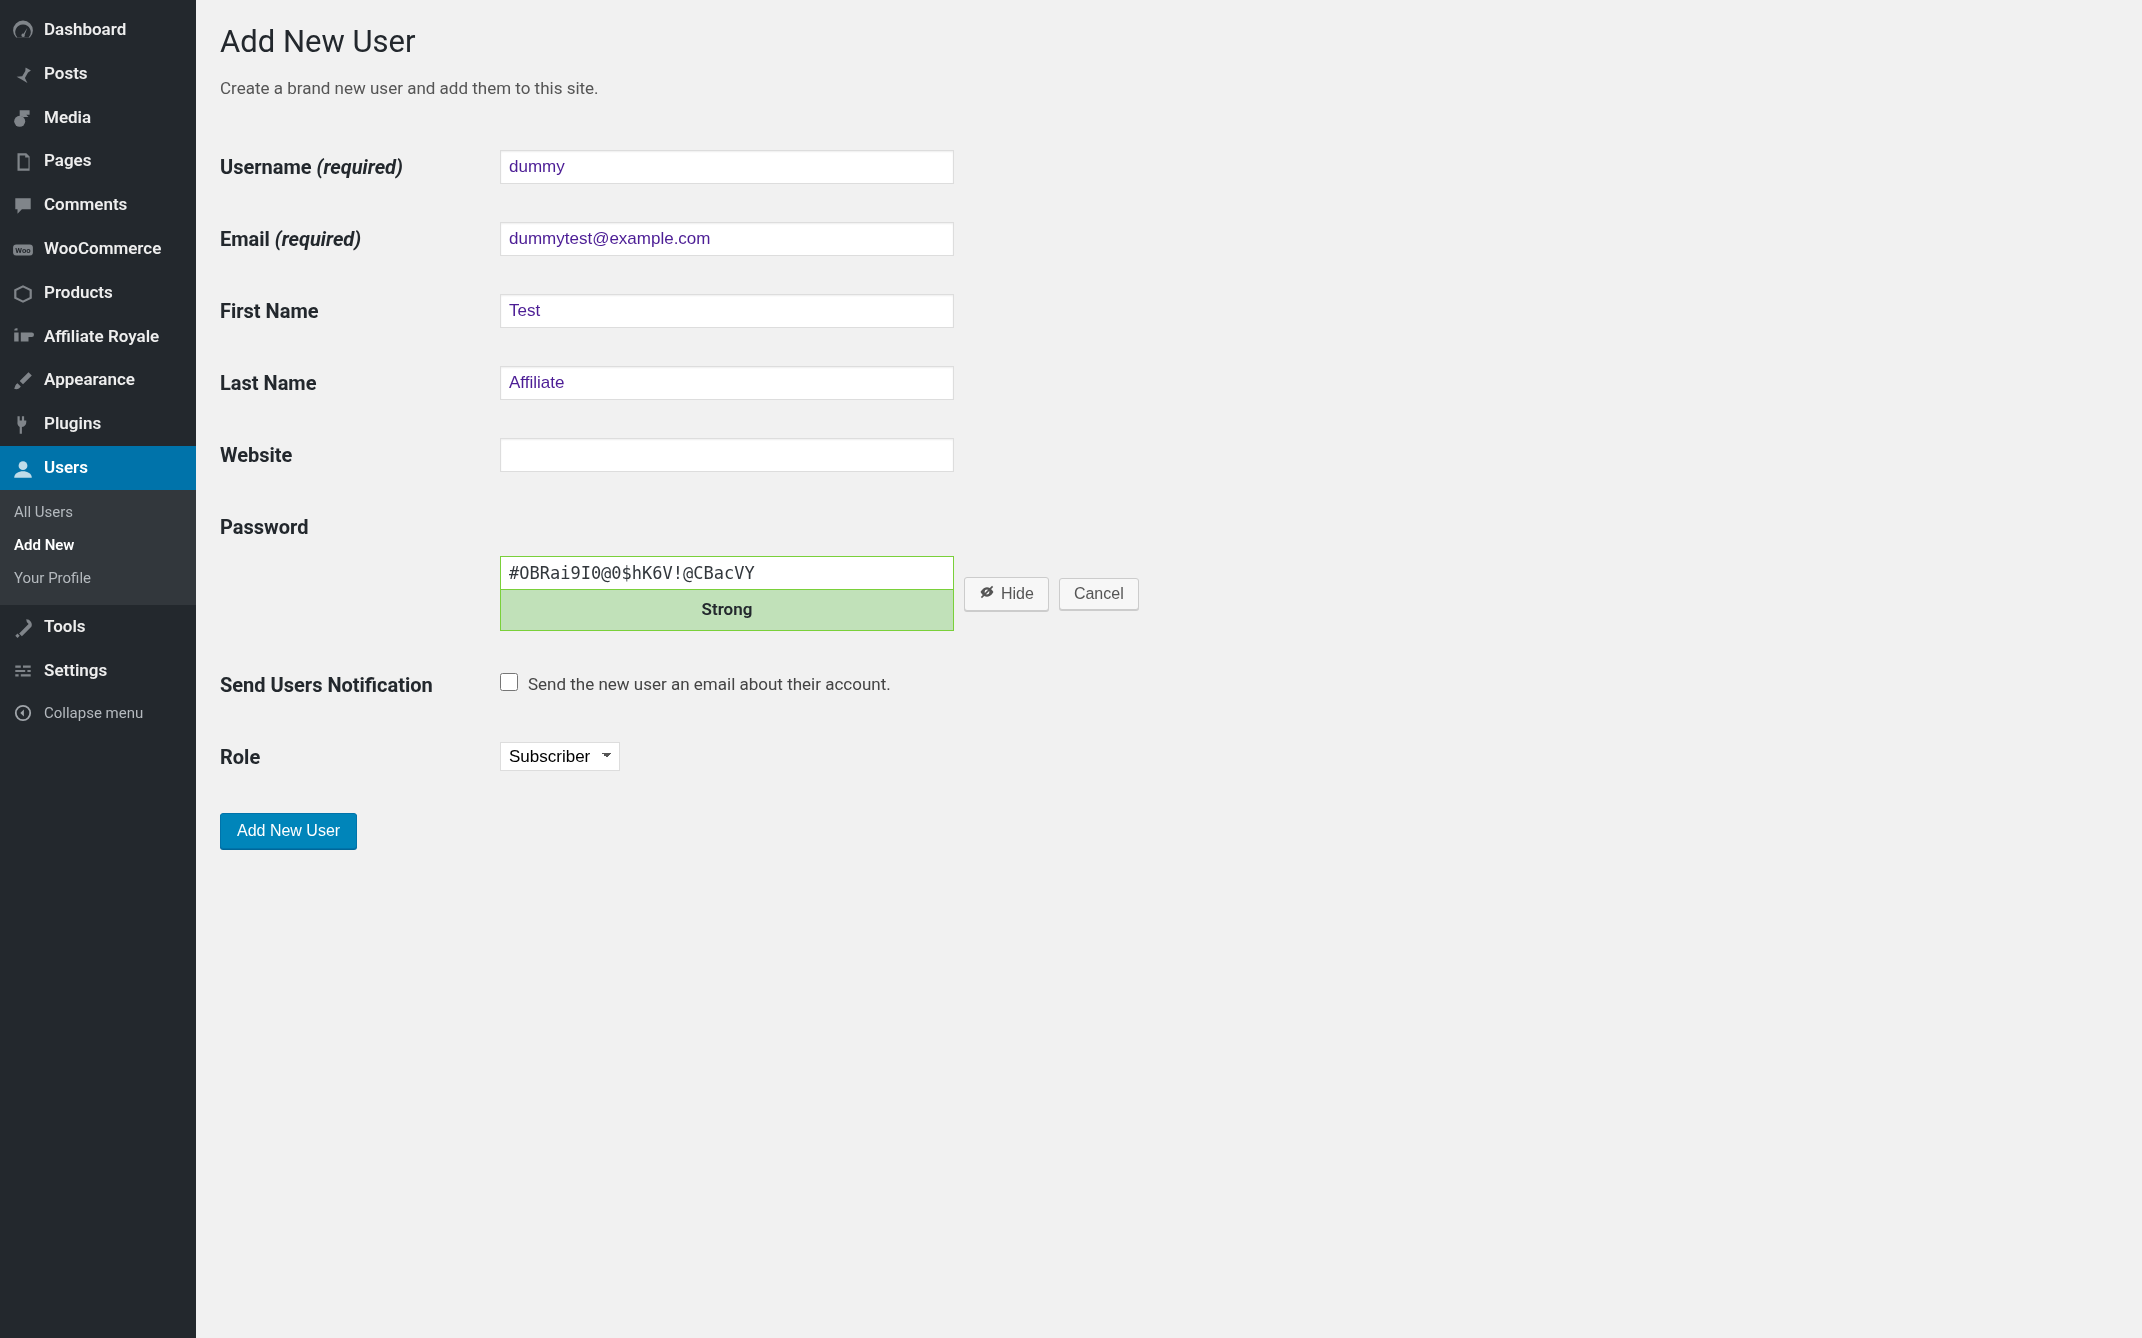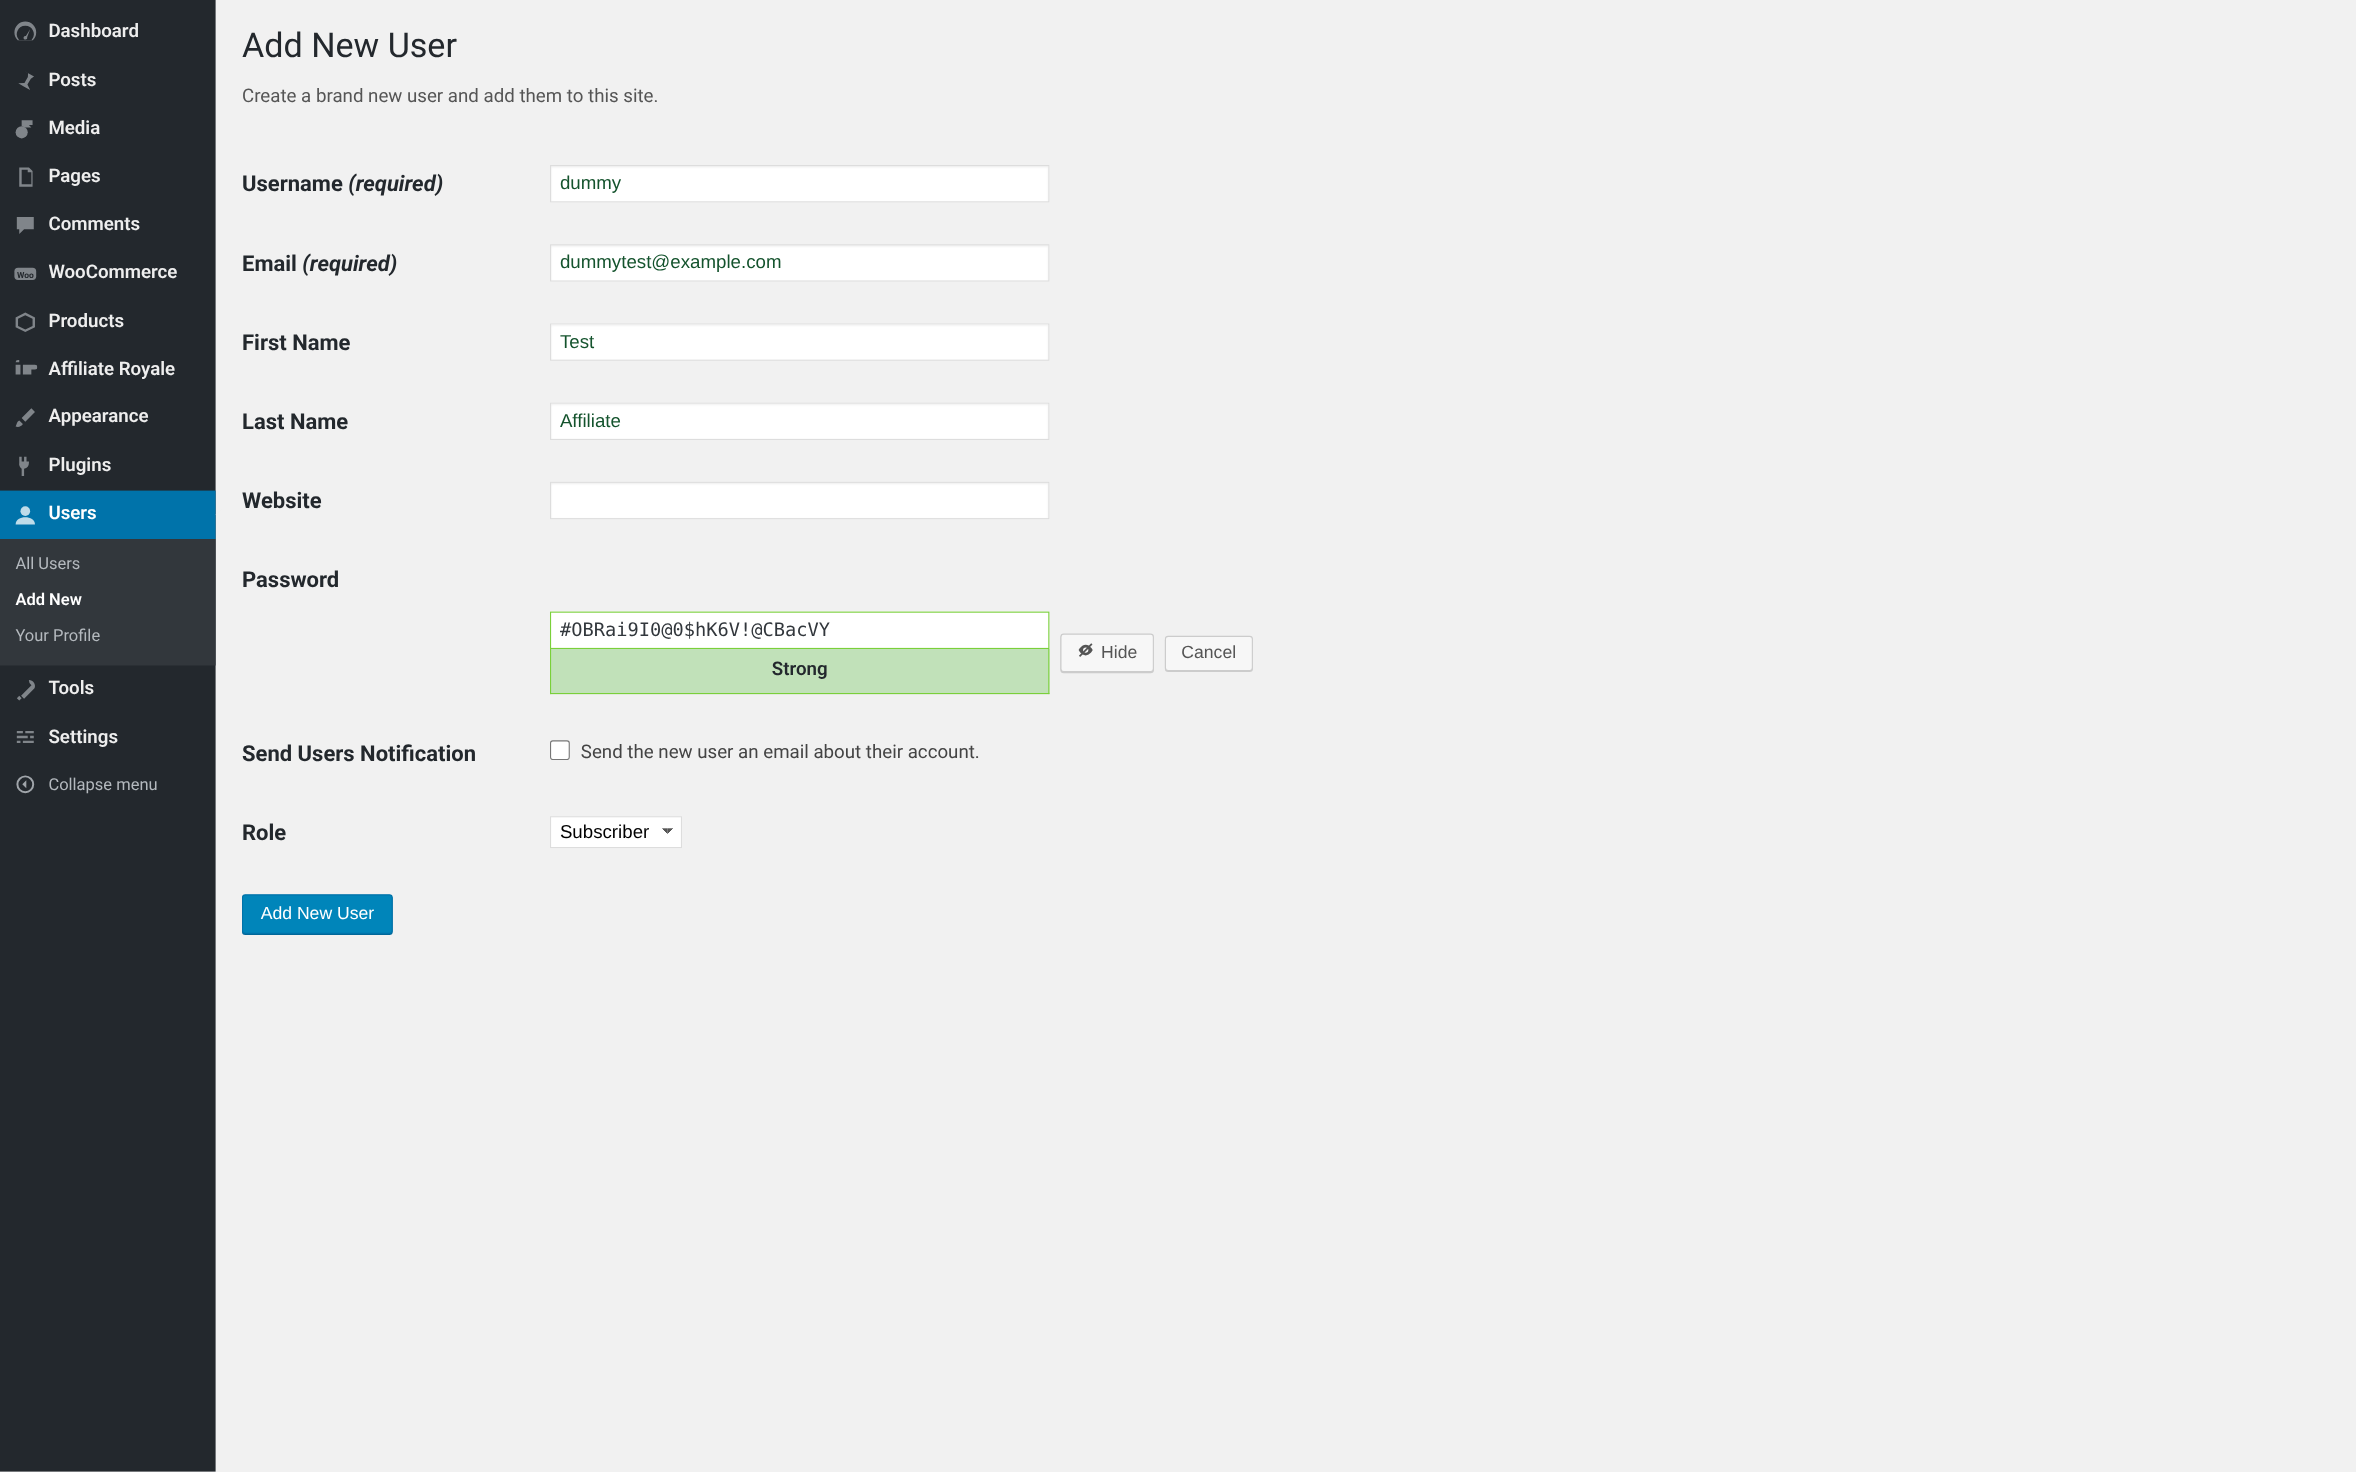--- a/index.html
+++ b/index.html
@@ -16,21 +16,21 @@
   
   .sidebar {
     width: 196px;
     background: #23282d;
     color: #eee;
     flex-shrink: 0;
     padding-top: 8px;
   }
   .menu-item {
     display: flex;
-    align-items: center;
+    align-items: flex-end;
     gap: 10px;
     padding: 10px 12px;
     font-size: 17px;
     font-weight: 600;
     color: #eee;
     cursor: pointer;
     position: relative;
   }
   .menu-item .icon {
     width: 22px;
@@ -117,21 +117,21 @@
     padding: 18px 0;
     vertical-align: middle;
   }
   input.regular-text {
     width: 454px;
     padding: 6px 8px;
     font-size: 17px;
     border: 1px solid #ddd;
     box-shadow: inset 0 1px 2px rgba(0,0,0,.07);
     background: #fff;
-    color: #14532d;
+    color: #4c1d95;
   }
   .pw-wrap { display:flex; gap:10px; align-items:center;margin-top:47px; }
   .pw-col { width:454px; display:flex; flex-direction:column; }
   .pw-input {
     width:100%;
     padding:6px 8px;
     font-size:17px;
     border:1px solid #7ad03a;
     background:#fff;
     color:#32373c;

